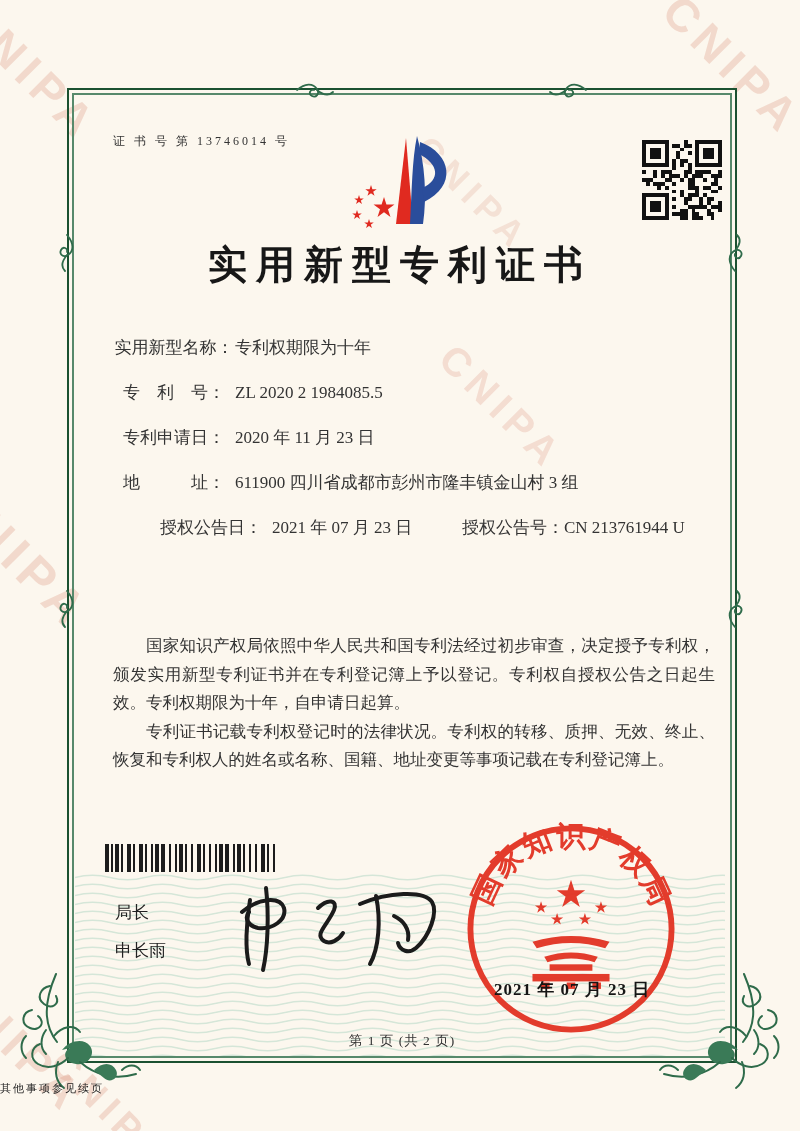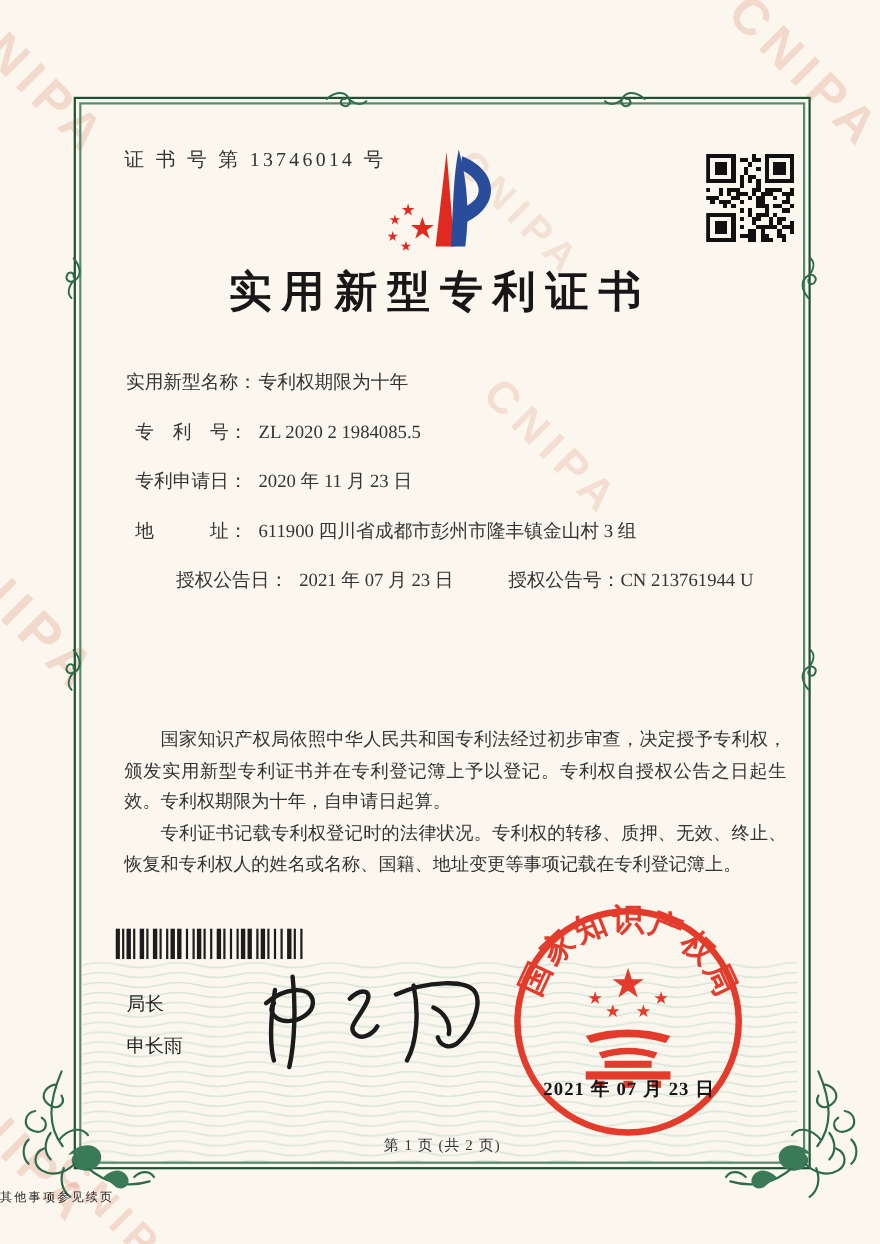--- a/index.html
+++ b/index.html
@@ -24,33 +24,33 @@
   
   .frame{
     position:absolute;left:67px;top:88px;width:666px;height:971px;
     border:2px solid #1b5131;
   }
   .frame-inner{position:absolute;inset:3px;border:2px solid #57896b;}
   .wavy{position:absolute;left:75px;top:873px;width:650px;height:184px;pointer-events:none;}
   
   .orn{position:absolute;pointer-events:none;}
   
-  .cert-no{position:absolute;left:113px;top:133px;font-size:18px;letter-spacing:3px;color:#333;text-align:center;}
+  .cert-no{position:absolute;left:113px;top:133px;font-size:12px;letter-spacing:3px;color:#333;text-align:center;}
   .qr{position:absolute;left:642px;top:140px;width:80px;height:80px;}
   .logo{position:absolute;left:346px;top:134px;width:118px;height:94px;}
   .title{
     position:absolute;left:0;right:0;top:238px;text-align:center;
     font-size:39px;font-weight:bold;letter-spacing:9px;color:#171717;
   }
   .fields{position:absolute;left:113px;top:337px;width:600px;display:flex;flex-direction:column;gap:24px;font-size:17px;color:#333;text-align:center;}
   .frow{display:flex;line-height:21px;}
   .f-label{white-space:pre;min-width:122px;}
   .f-value{white-space:pre;}
   .grant-left{min-width:312px;display:flex;margin-left:37px;}
-  .paras{position:absolute;left:113px;top:658px;width:602px;font-size:16.5px;line-height:28.5px;text-align:justify;color:#333;}
+  .paras{position:absolute;left:113px;top:632px;width:602px;font-size:16.5px;line-height:28.5px;text-align:justify;color:#333;}
   .paras p{margin:0;text-indent:2em;}
   .barcode{position:absolute;left:105px;top:844px;width:228px;height:28px;overflow:hidden;white-space:nowrap;font-size:0;}
   .barcode i{display:inline-block;height:100%;}
   .barcode .b{background:#1c1c1c;}
   .sig-title{position:absolute;left:115px;top:901px;font-size:17px;color:#222;}
   .sig-name{position:absolute;left:115px;top:939px;font-size:17px;color:#222;}
   .sig-hand{position:absolute;left:222px;top:878px;width:218px;height:106px;}
   .seal{position:absolute;left:464px;top:822px;width:214px;height:214px;opacity:.95;}
   .seal-date{
     position:absolute;left:462px;top:978px;width:220px;text-align:center;

